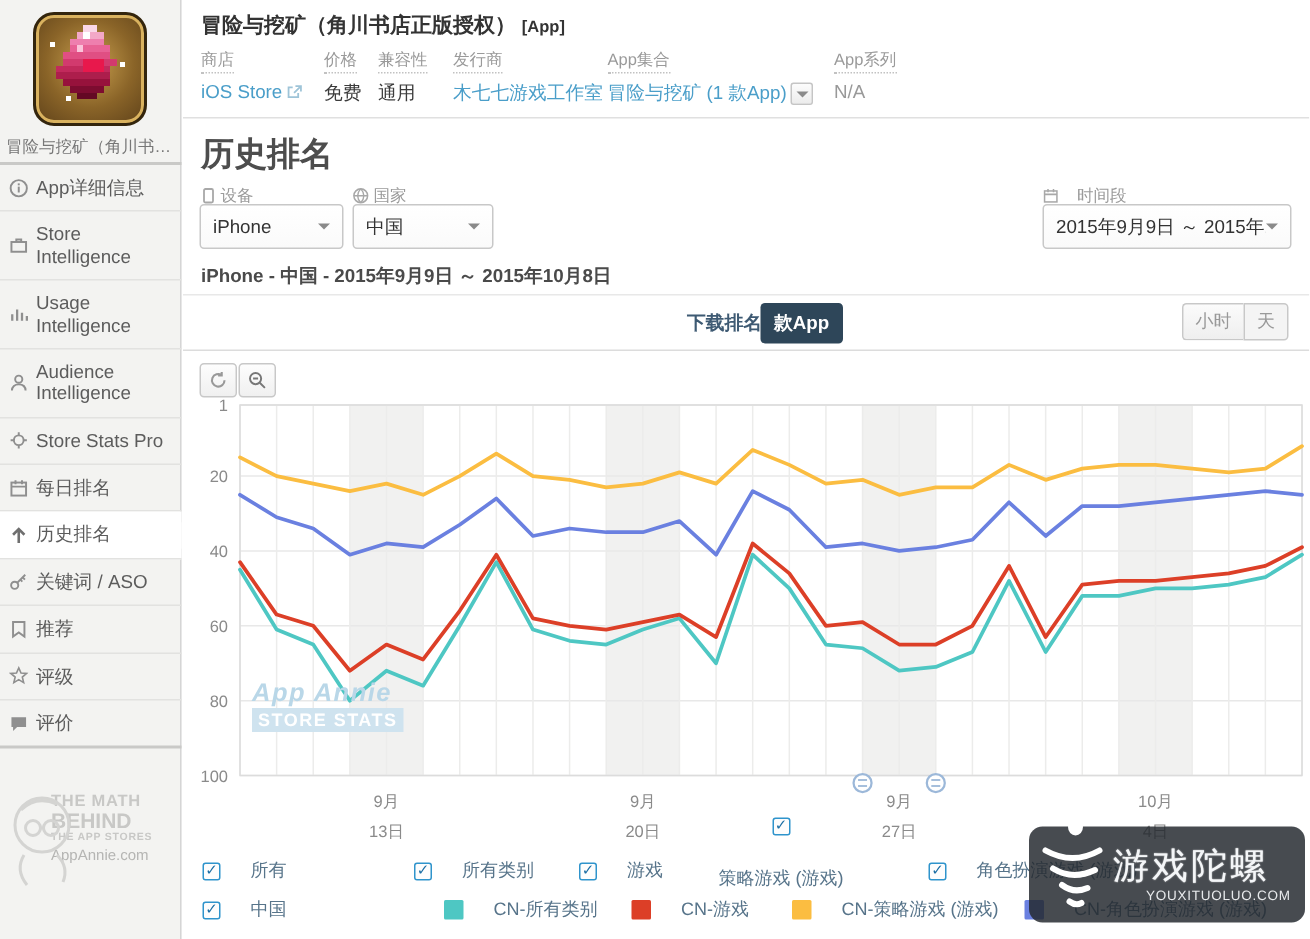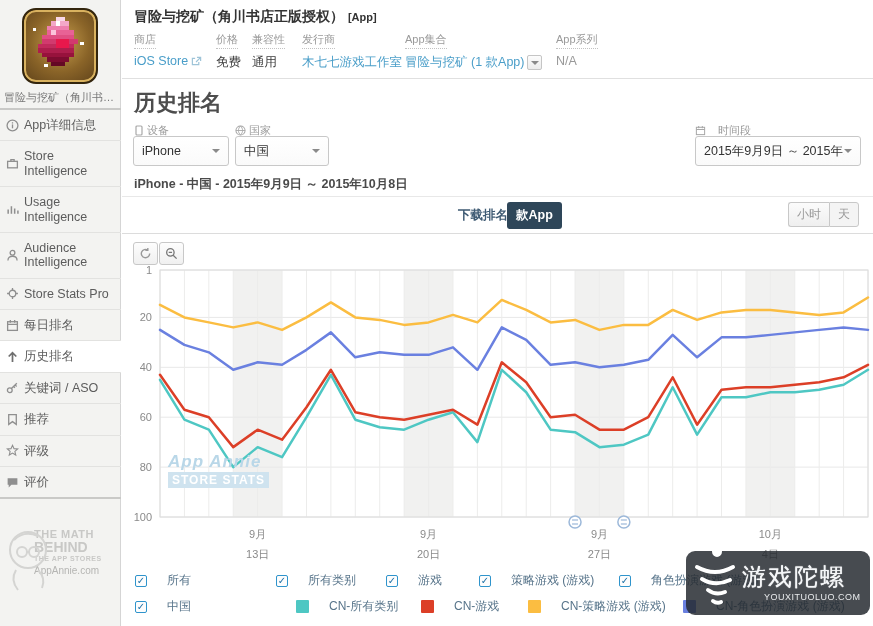--- a/index.html
+++ b/index.html
@@ -417,21 +417,21 @@
       <span>所有</span>
     </div>
     <div class="lg-item" style="left:276px;top:572px;">
       <span class="cbx"></span>
       <span>所有类别</span>
     </div>
     <div class="lg-item" style="left:386px;top:572px;">
       <span class="cbx"></span>
       <span>游戏</span>
     </div>
-    <div class="lg-item" style="left:479px;top:572px;">
+    <div class="lg-item" style="left:479px;top:545px;flex-direction:column;">
       <span class="cbx"></span>
       <span>策略游戏 (游戏)</span>
     </div>
     <div class="lg-item" style="left:619px;top:572px;">
       <span class="cbx"></span>
       <span>角色扮演游戏 (游戏)</span>
     </div>
 
     <div class="lg-item" style="left:135px;top:598px;">
       <span class="cbx"></span>

